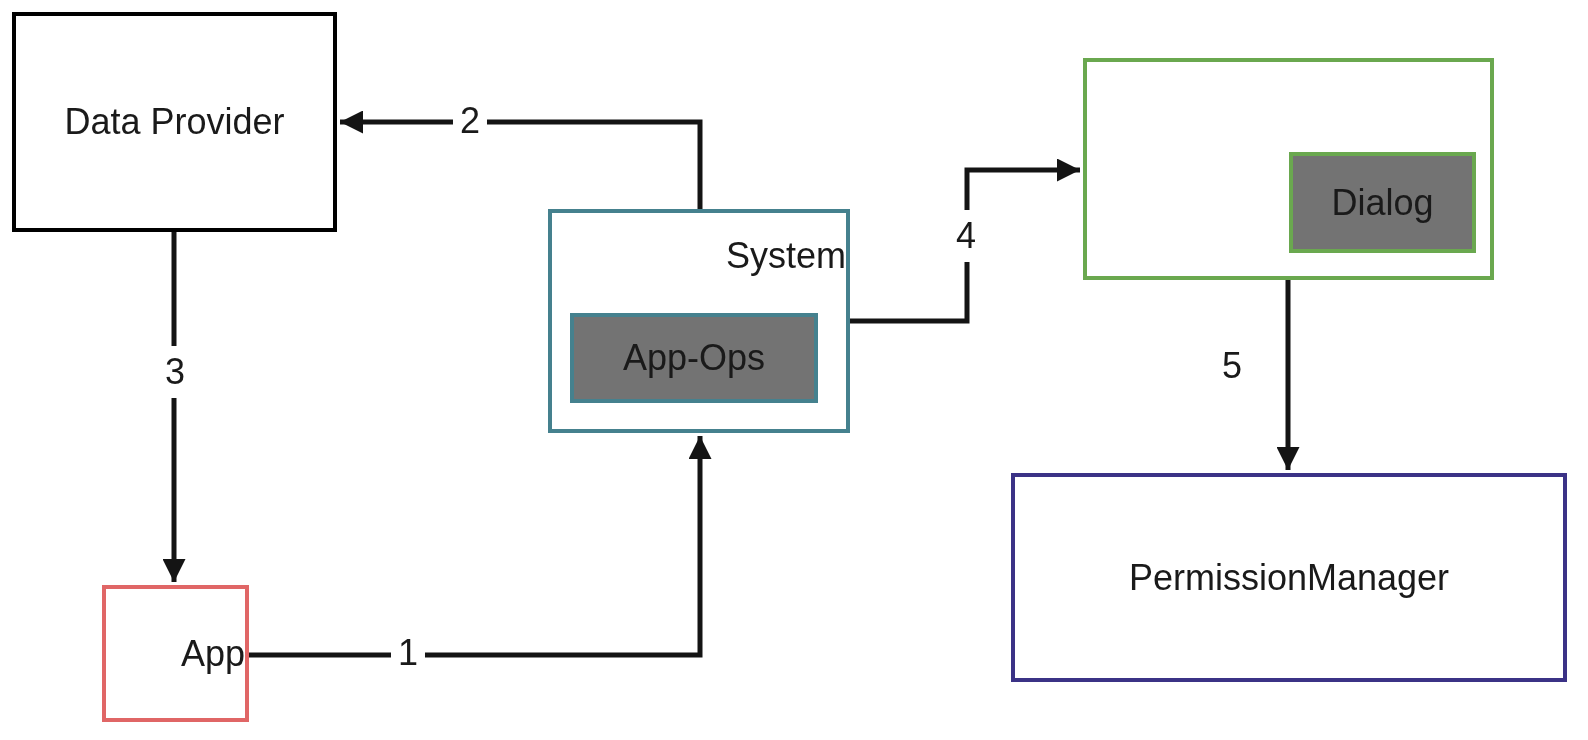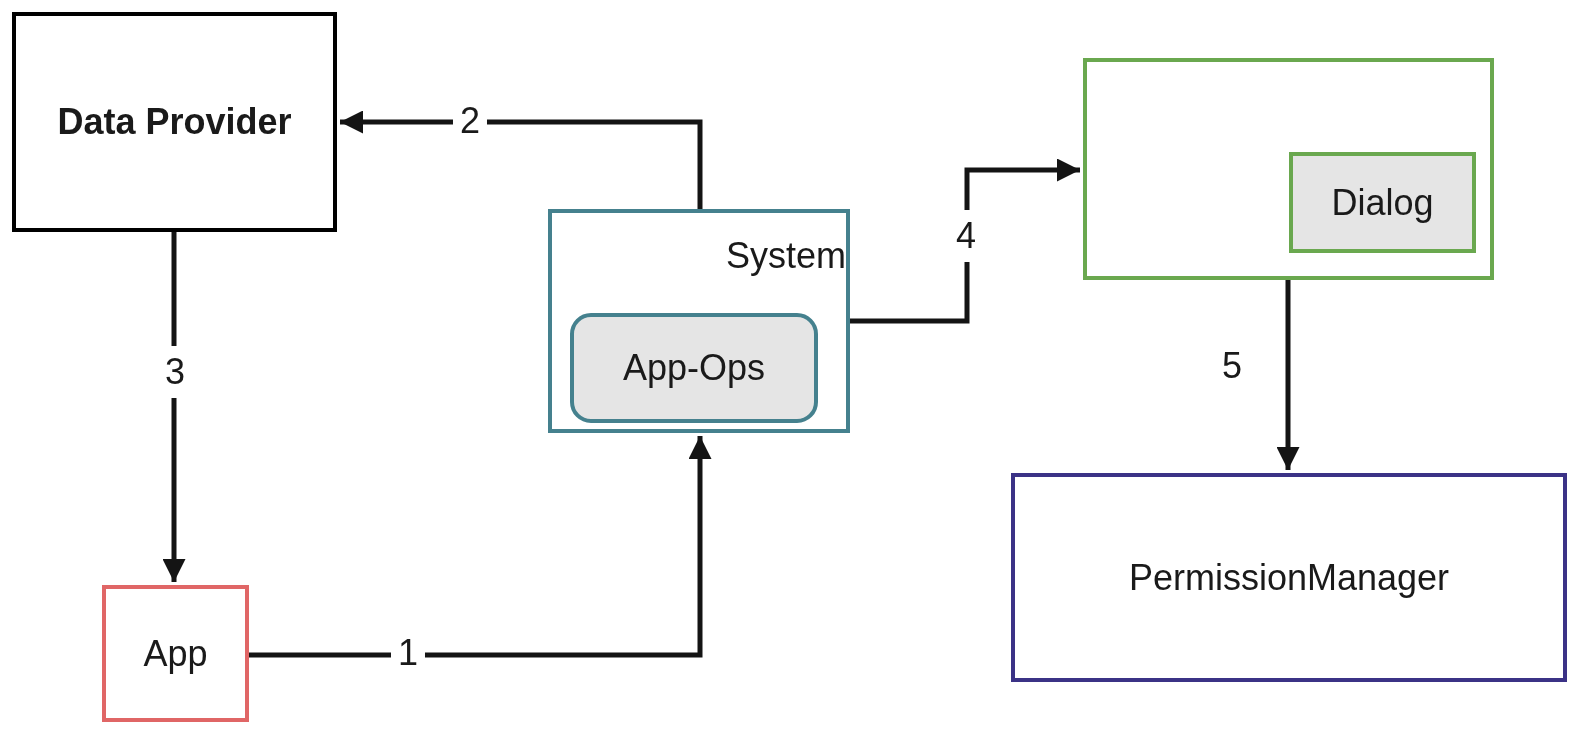--- a/index.html
+++ b/index.html
@@ -38,31 +38,31 @@
     justify-content: center;
     z-index: 1;
     font-size: 36px;
     line-height: 1.15;
     color: #1a1a1a;
   }
   .subnode {
     position: absolute;
     box-sizing: border-box;
     border: 4px solid #000;
-    background: #e5e5e5;
+    background: #737373;
     display: flex;
     align-items: center;
     justify-content: center;
     font-size: 36px;
     color: #1a1a1a;
   }
-  .n-data-provider { left: 12px;   top: 12px;  width: 325px; height: 220px; font-weight: bold; }
+  .n-data-provider { left: 12px;   top: 12px;  width: 325px; height: 220px; }
   .n-system        { left: 548px;  top: 209px; width: 302px; height: 224px;
                      align-items: flex-start; padding-top: 22px; }
-  .n-app-ops       { left: 18px;   top: 100px; width: 248px; height: 110px; border-radius: 21px; }
+  .n-app-ops       { left: 18px;   top: 100px; width: 248px; height: 90px; }
   .n-system-ui     { left: 1083px; top: 58px;  width: 411px; height: 222px;
                      align-items: flex-start; padding-top: 26px; }
   .n-dialog        { left: 202px;  top: 90px;  width: 187px; height: 101px; }
   .n-app           { left: 102px;  top: 585px; width: 147px; height: 137px; }
   .n-permission-manager { left: 1011px; top: 473px; width: 556px; height: 209px; }
 
   .elabel {
     position: absolute;
     z-index: 3;
     background: #ffffff;
@@ -107,21 +107,21 @@
       <span>App-Ops</span>
     </div>
   </div>
 
   <div class="node n-system-ui" style="border-color: rgb(106, 168, 79);">
     <div class="subnode n-dialog" style="border-color: rgb(106, 168, 79);">
       <span>Dialog</span>
     </div>
   </div>
 
-  <div class="node n-app" style="border-color: rgb(224, 102, 102);">
+  <div class="node n-app" style="border-color: rgb(224, 102, 102); justify-content: flex-end;">
     <span>App</span>
   </div>
 
   <div class="node n-permission-manager" style="border-color: rgb(59, 50, 134);">
     <span>PermissionManager</span>
   </div>
 
   <div class="elabel h el-1">1</div>
   <div class="elabel h el-2">2</div>
   <div class="elabel v el-3">3</div>

